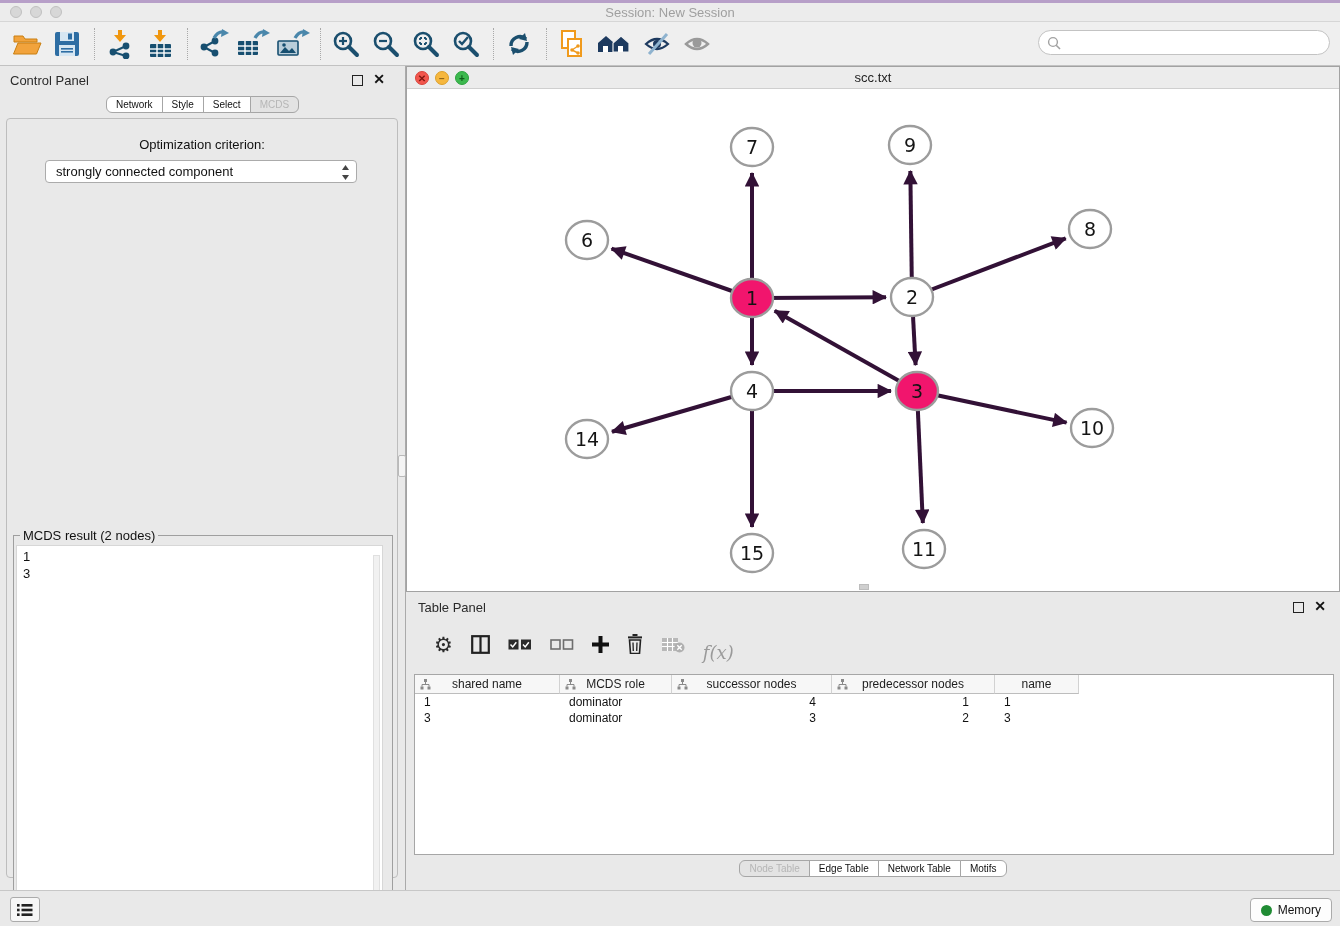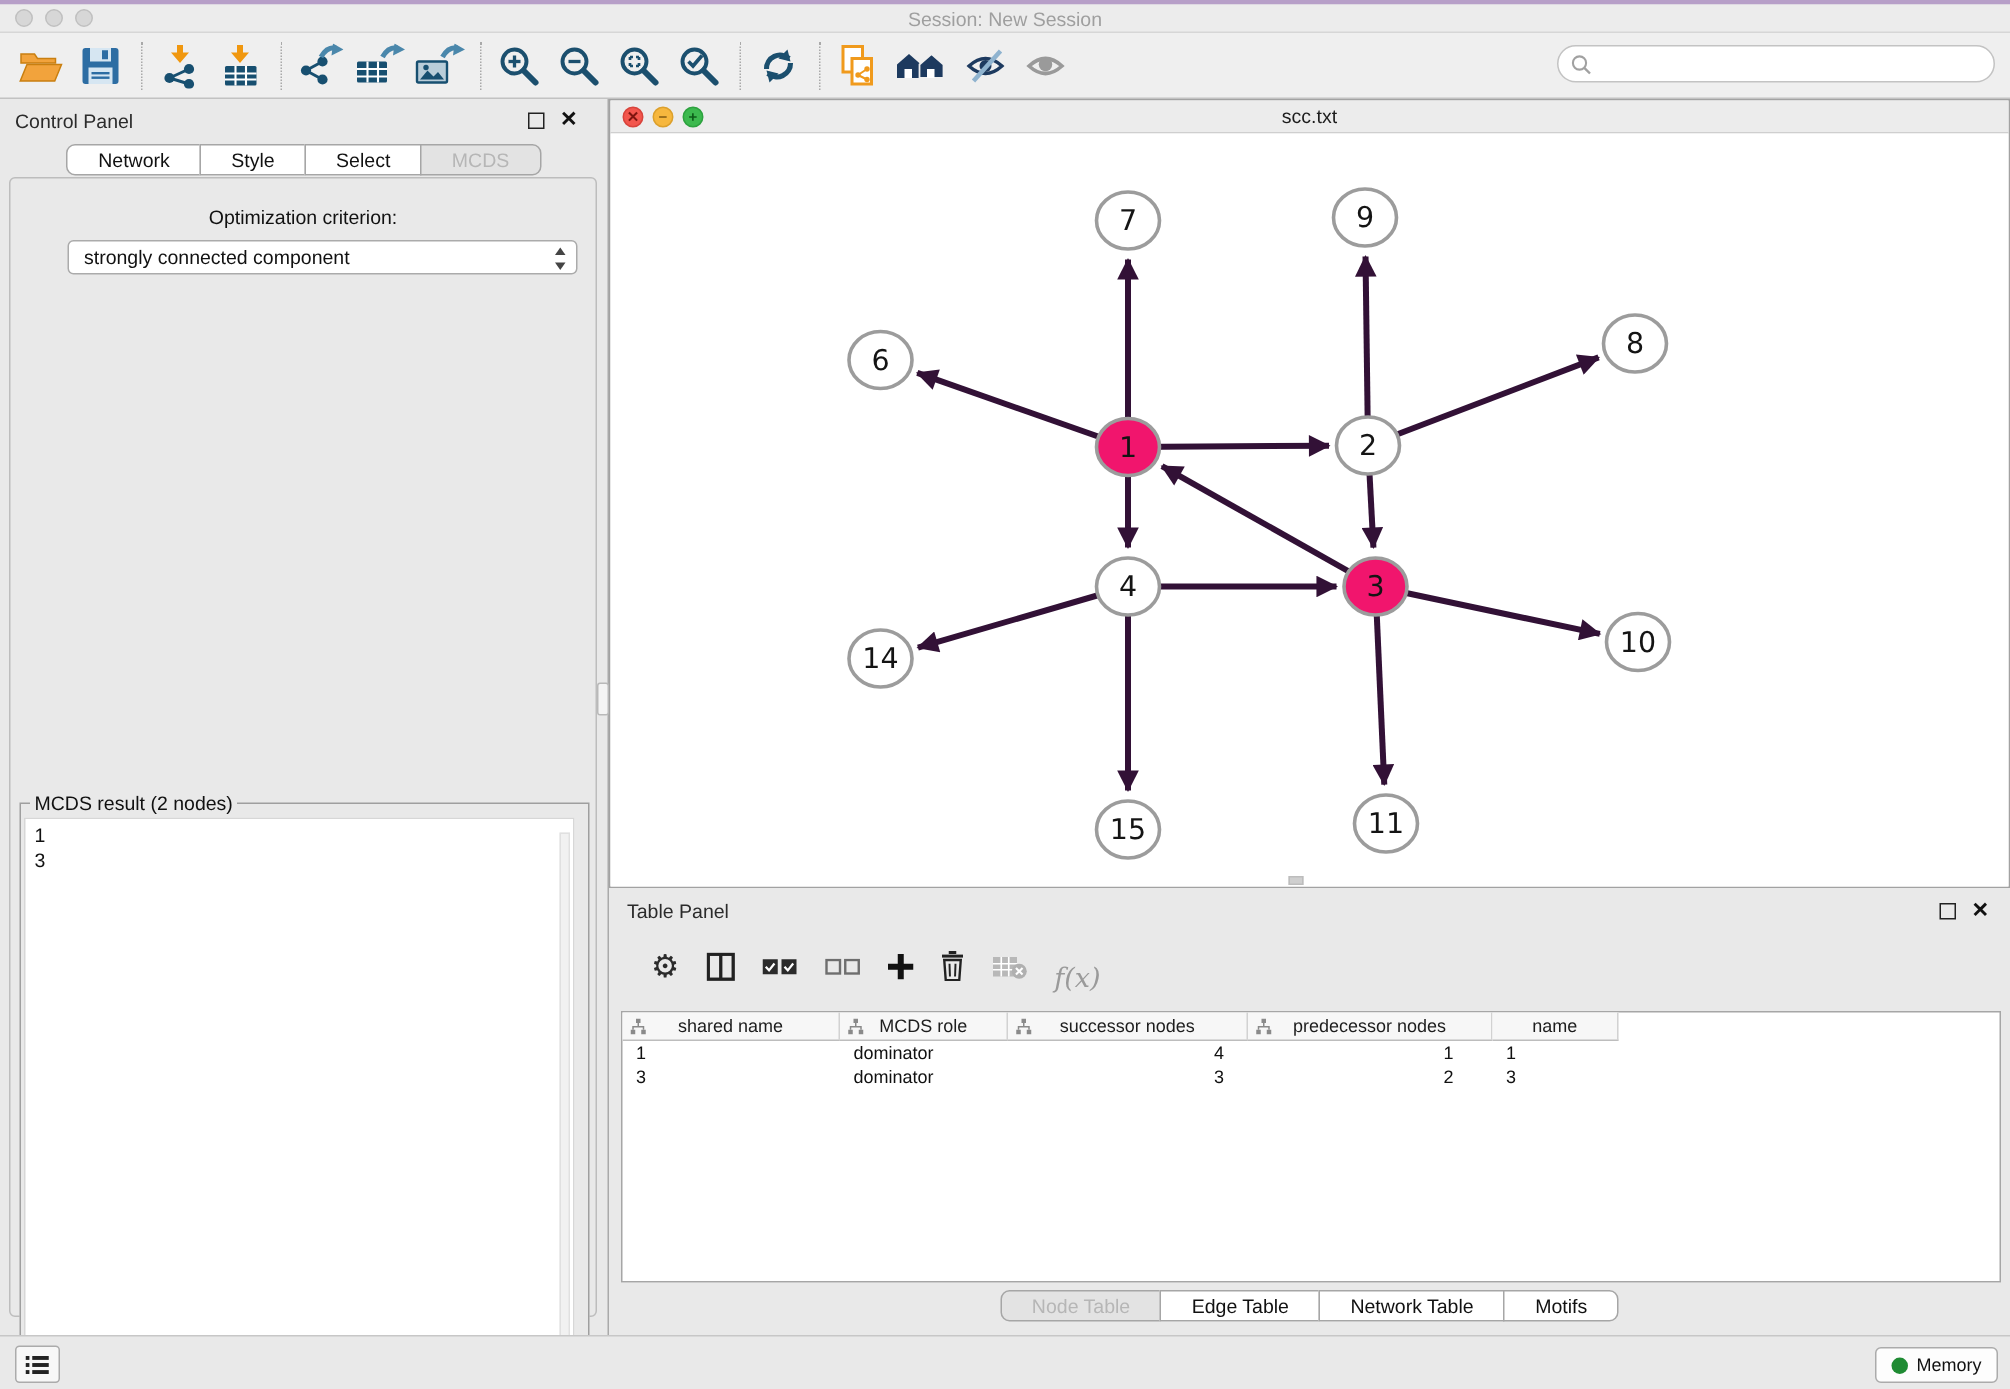--- a/index.html
+++ b/index.html
@@ -22,27 +22,27 @@
                border:1px solid #c3c3c3; border-radius:13px; display:flex; align-items:center; padding-left:8px; }
   .searchbox svg { opacity:.55; }
 
   
   .control-panel { left:0; top:66px; width:406px; height:824px; background:#e9e9e9; border-right:1px solid #aaa; }
   .cp-header { position:absolute; left:0; top:0; width:100%; height:28px; }
   .panel-title { font-size:13px; color:#2b2b2b; position:absolute; left:10px; top:7px; }
   .win-float { position:absolute; width:11px; height:11px; border:1.5px solid #222; top:9px; }
   .win-close { position:absolute; font-size:14px; font-weight:bold; color:#111; top:5px; }
   .seg-tabs { position:absolute; display:flex; }
-  .seg { border:1px solid #a6a6a6; background:#fff; color:#111; font-size:13px; padding:2px 20px; margin-left:-1px; white-space:nowrap; }
+  .seg { border:1px solid #a6a6a6; background:#fff; color:#111; font-size:10px; padding:2px 9px; margin-left:-1px; white-space:nowrap; }
   .seg.first { border-radius:6px 0 0 6px; margin-left:0; }
   .seg.last { border-radius:0 6px 6px 0; }
   .seg.inactive-look { background:#e3e3e3; color:#b6b6b6; }
   .cp-body { position:absolute; left:6px; top:52px; width:392px; height:760px; border:1px solid #bdbdbd; border-radius:4px; }
   .opt-label { position:absolute; top:18px; width:100%; text-align:center; font-size:13px; color:#111; }
-  .select { position:absolute; left:38px; top:41px; width:340px; height:23px; background:#fff; border:1px solid #ababab;
+  .select { position:absolute; left:38px; top:41px; width:312px; height:23px; background:#fff; border:1px solid #ababab;
             border-radius:4px; font-size:13px; color:#111; display:flex; align-items:center; padding-left:10px; }
   .select .chevs { position:absolute; right:6px; top:3px; }
   .btn-row { position:absolute; top:74px; width:100%; display:flex; justify-content:center; gap:15px; }
   .mac-btn { background:#fff; border:1px solid #ababab; border-radius:4px; font-size:13px; color:#111; padding:3px 14px; }
   .mcds-fieldset { position:absolute; left:6px; top:416px; width:380px; height:380px; border:1px solid #9f9f9f; background:#e9e9e9; }
   .mcds-legend { position:absolute; left:6px; top:-8px; background:#e9e9e9; padding:0 3px; font-size:13px; color:#111; }
   .mcds-list { position:absolute; left:2px; top:9px; right:9px; bottom:2px; background:#fff; border:1px solid #d7d7d7;
                font-size:13px; color:#111; padding:2px 0 0 6px; line-height:17px; }
   .mcds-scroll { position:absolute; right:2px; top:9px; width:7px; bottom:2px; background:#f1f1f1; border:1px solid #e0e0e0; }
 

